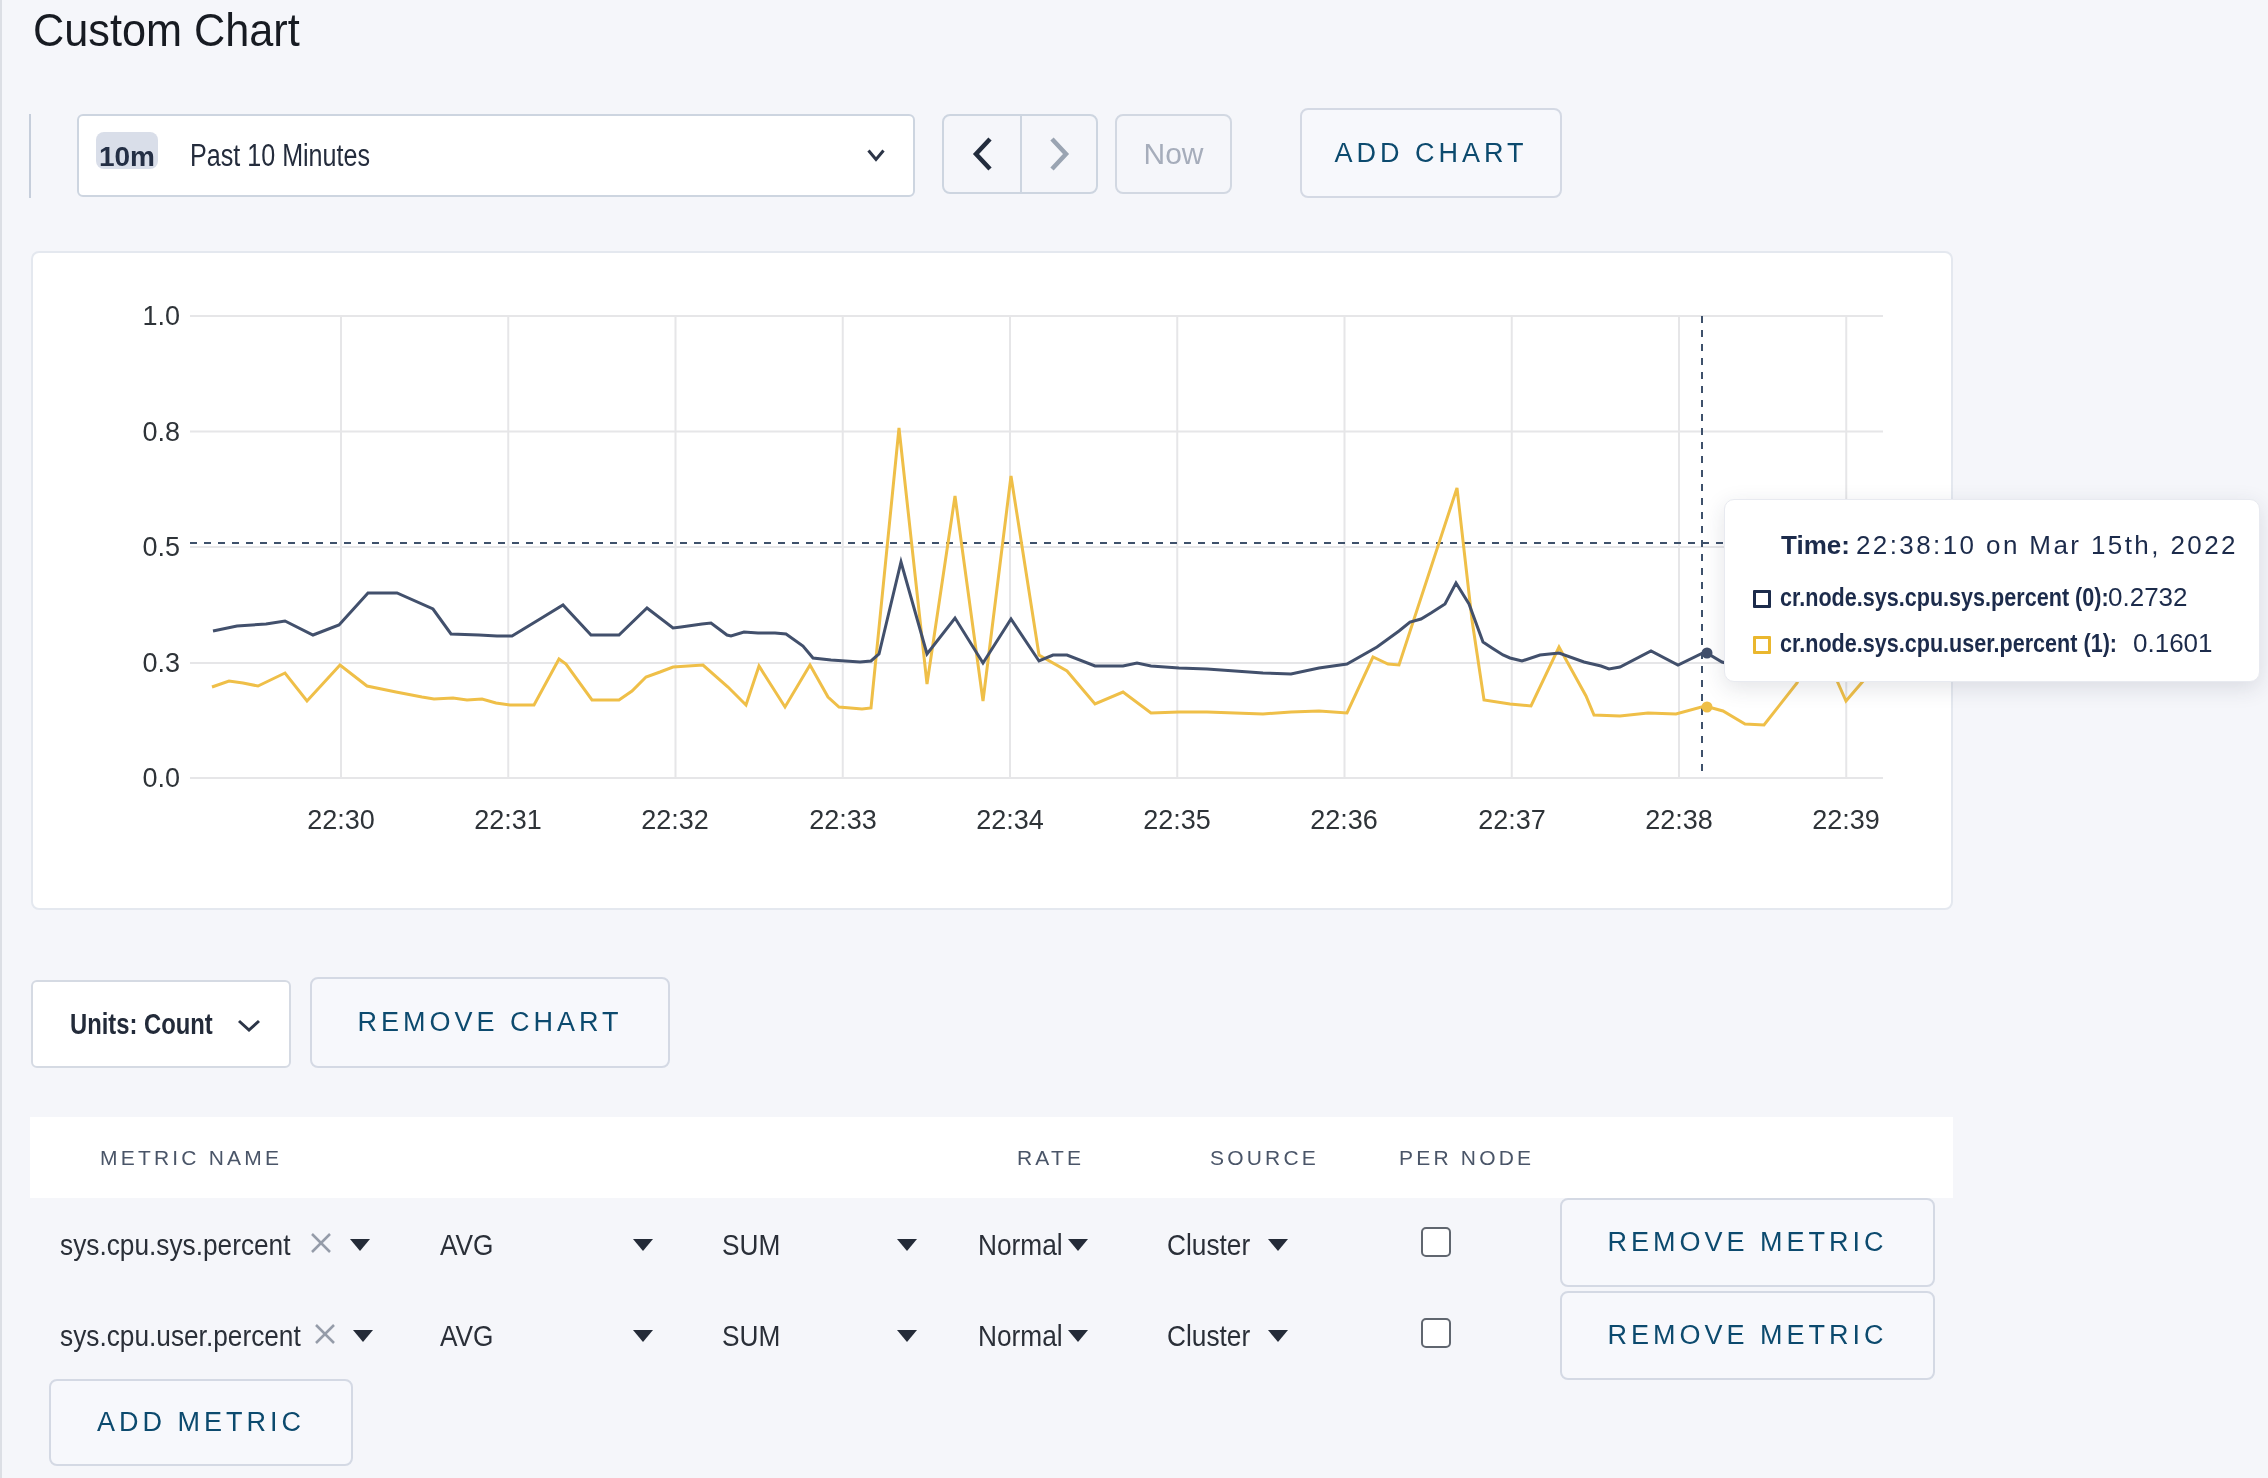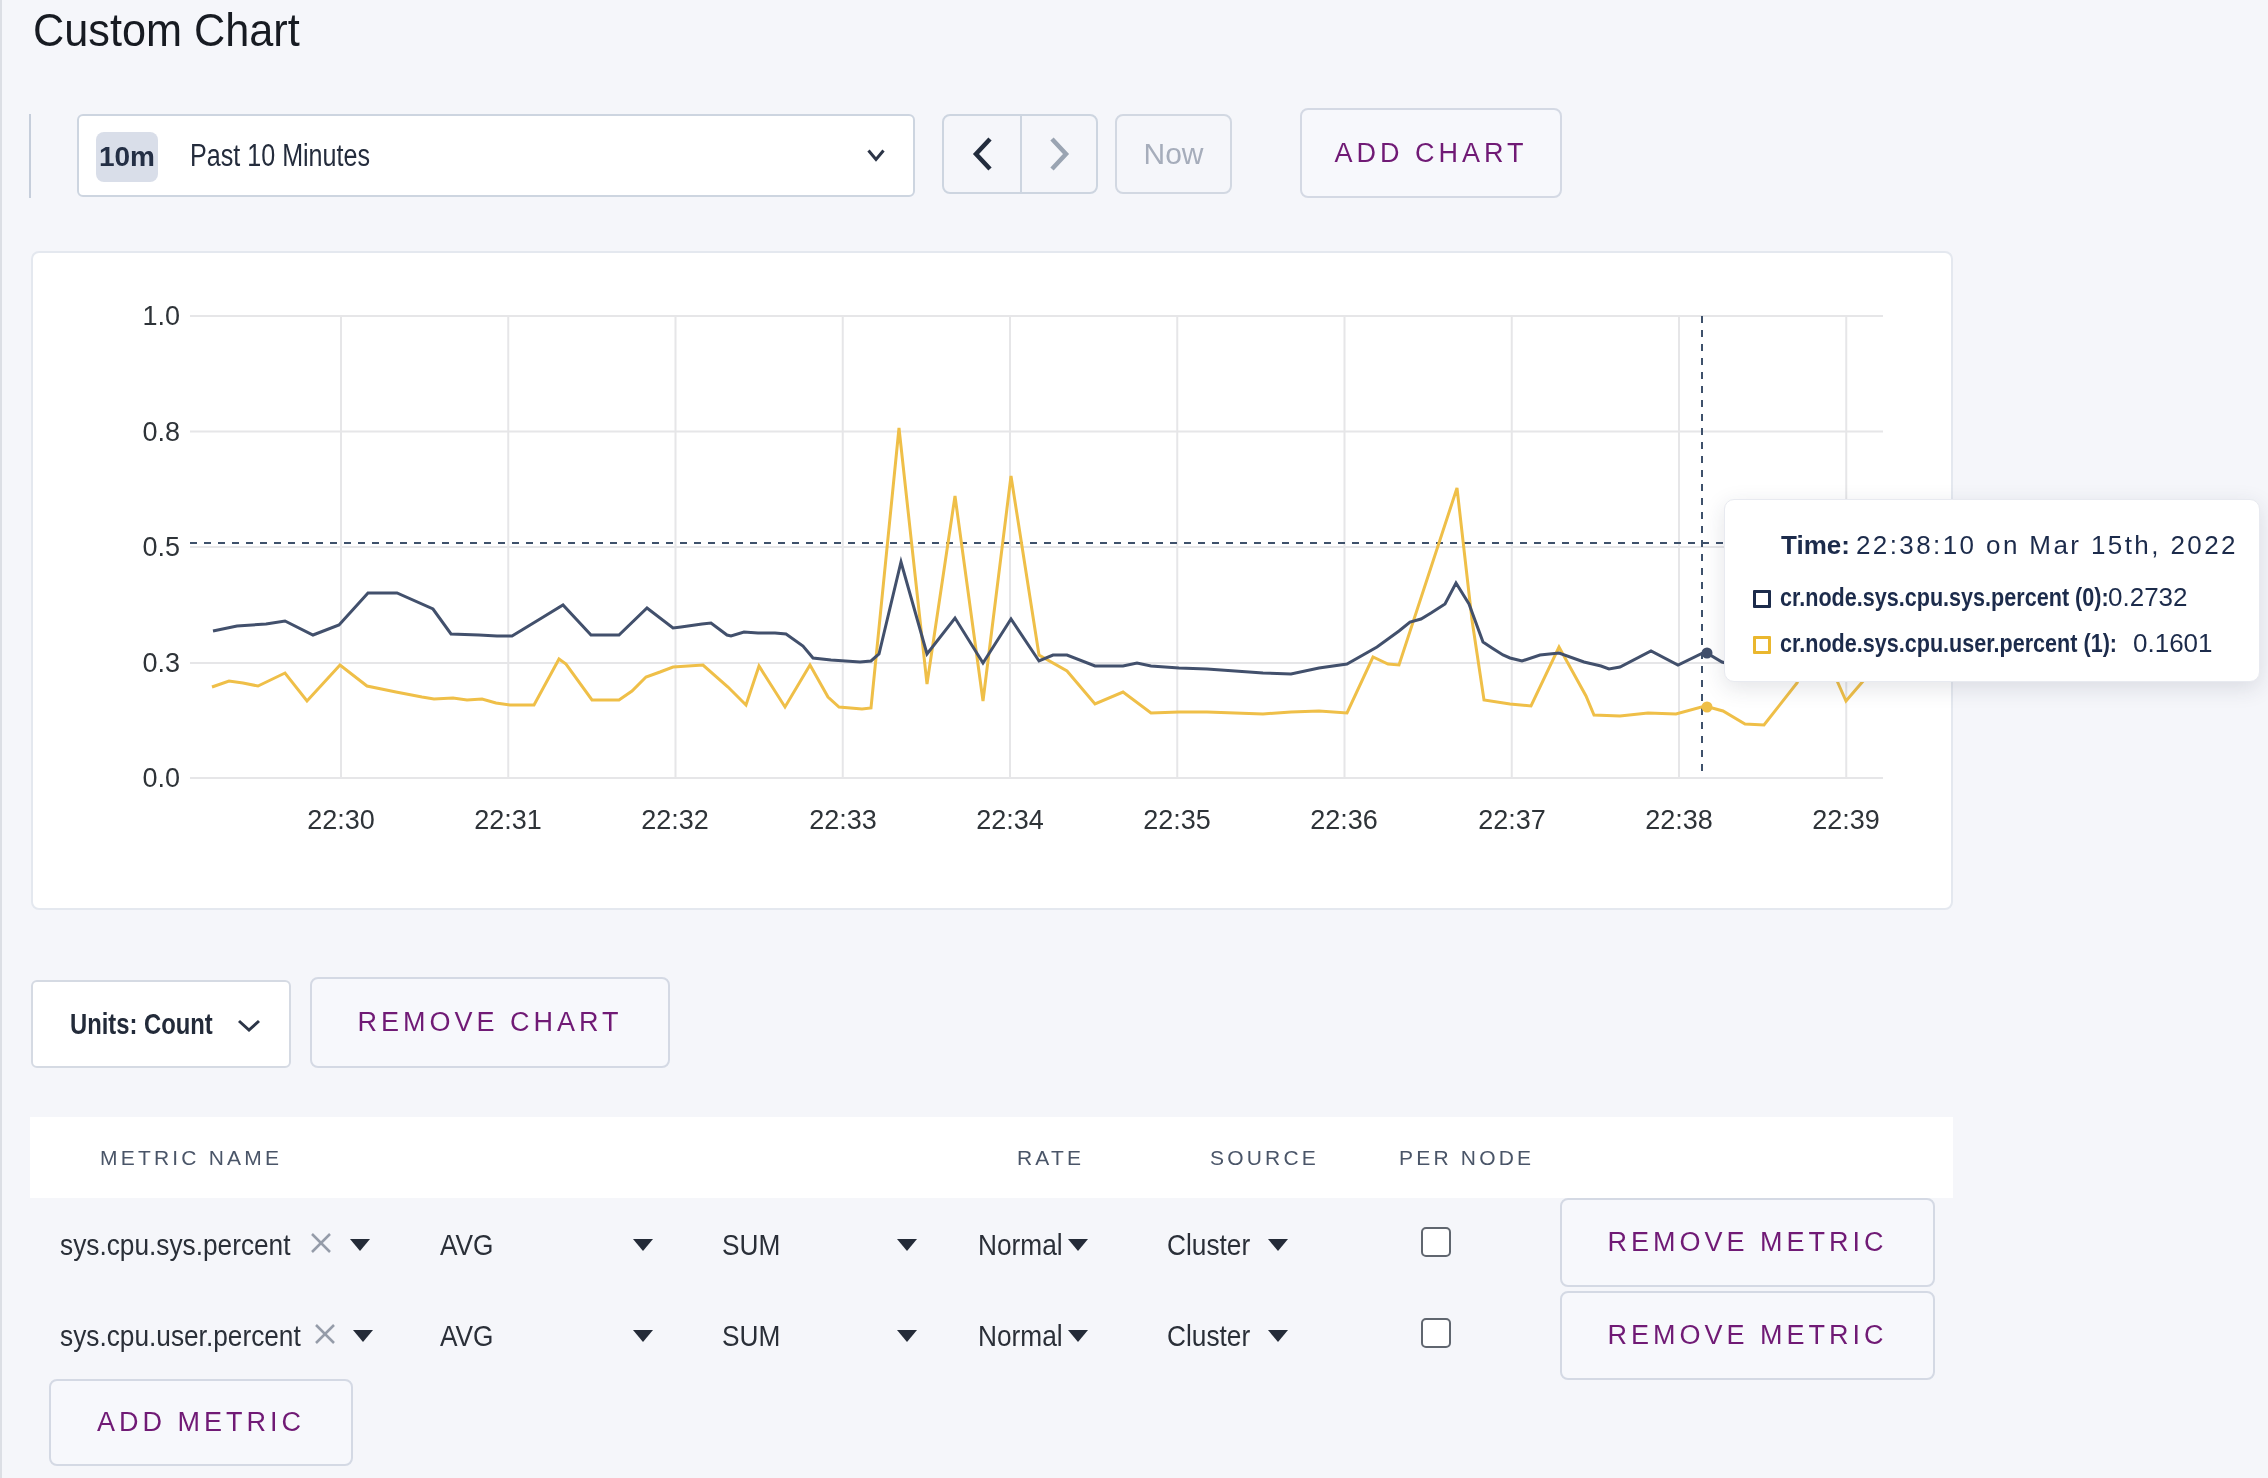--- a/index.html
+++ b/index.html
@@ -2,28 +2,28 @@
 <html><head>
 <meta charset="utf-8">
 <style>
 html,body{margin:0;padding:0;}
 body{width:2268px;height:1478px;background:#f5f6fa;font-family:"Liberation Sans",sans-serif;position:relative;overflow:hidden;}
 .abs{position:absolute;}
 h1{position:absolute;left:33px;top:-3px;font-size:46px;font-weight:500;color:#171b22;letter-spacing:0;margin:0;line-height:66px;transform:scaleX(0.94);transform-origin:0 0;}
 
 .tdiv{position:absolute;left:29px;top:114px;width:2px;height:84px;background:#c6cedb;}
 .dropdown{position:absolute;left:77px;top:114px;width:838px;height:83px;background:#fff;border:2px solid #cdd5e0;border-radius:6px;box-sizing:border-box;}
-.badge{position:absolute;left:17px;top:16px;width:62px;height:50px;background:#d9dee9;border-radius:8px;color:#242f45;font-size:28px;font-weight:bold;text-align:center;line-height:50px;}
+.badge{position:absolute;left:17px;top:16px;width:62px;height:37px;background:#d9dee9;border-radius:8px;color:#242f45;font-size:28px;font-weight:bold;text-align:center;line-height:50px;}
 .dlabel{position:absolute;left:111px;top:0px;height:79px;line-height:79px;font-size:31px;color:#242c3c;transform:scaleX(0.81);transform-origin:0 50%;}
 .dchev{position:absolute;right:28px;top:33px;}
 .arrows{position:absolute;left:942px;top:114px;width:156px;height:80px;border:2px solid #cdd5e0;border-radius:8px;box-sizing:border-box;}
 .arrows .sep{position:absolute;left:76px;top:0;width:2px;height:76px;background:#cdd5e0;}
 .acell{position:absolute;top:0;width:76px;height:76px;display:flex;align-items:center;justify-content:center;}
 .nowbtn{position:absolute;left:1115px;top:114px;width:117px;height:80px;border:2px solid #d2d8e2;border-radius:8px;box-sizing:border-box;color:#a6adbb;font-size:30px;font-weight:500;text-align:center;line-height:76px;}
-.bluebtn{border:2px solid #d4d9e4;border-radius:8px;box-sizing:border-box;color:#701a75;text-align:center;background:#f7f8fc;}
+.bluebtn{border:2px solid #d4d9e4;border-radius:8px;box-sizing:border-box;color:#0c4a6e;text-align:center;background:#f7f8fc;}
 .addchart{position:absolute;left:1300px;top:108px;width:262px;height:90px;font-size:27px;letter-spacing:4px;line-height:86px;font-weight:500;}
 
 .card{position:absolute;left:31px;top:251px;width:1922px;height:659px;background:#fff;border:2px solid #e4e8ef;border-radius:8px;box-sizing:border-box;}
 
 .tooltip{position:absolute;left:1724px;top:499px;width:536px;height:183px;background:#fff;border:1px solid #e8eaf0;border-radius:10px;box-shadow:0 6px 22px rgba(40,50,70,0.13);box-sizing:border-box;}
 .trow{position:absolute;height:34px;line-height:34px;font-size:26px;color:#1c2b4b;white-space:nowrap;}
 .tlabel{font-weight:bold;transform:scaleX(0.83);transform-origin:0 50%;}
 .tsq{position:absolute;width:12px;height:12px;border-width:3px;border-style:solid;box-sizing:content-box;border-radius:1px;}
 
 .units{position:absolute;left:31px;top:980px;width:260px;height:88px;background:#fff;border:2px solid #d5dae3;border-radius:6px;box-sizing:border-box;}

